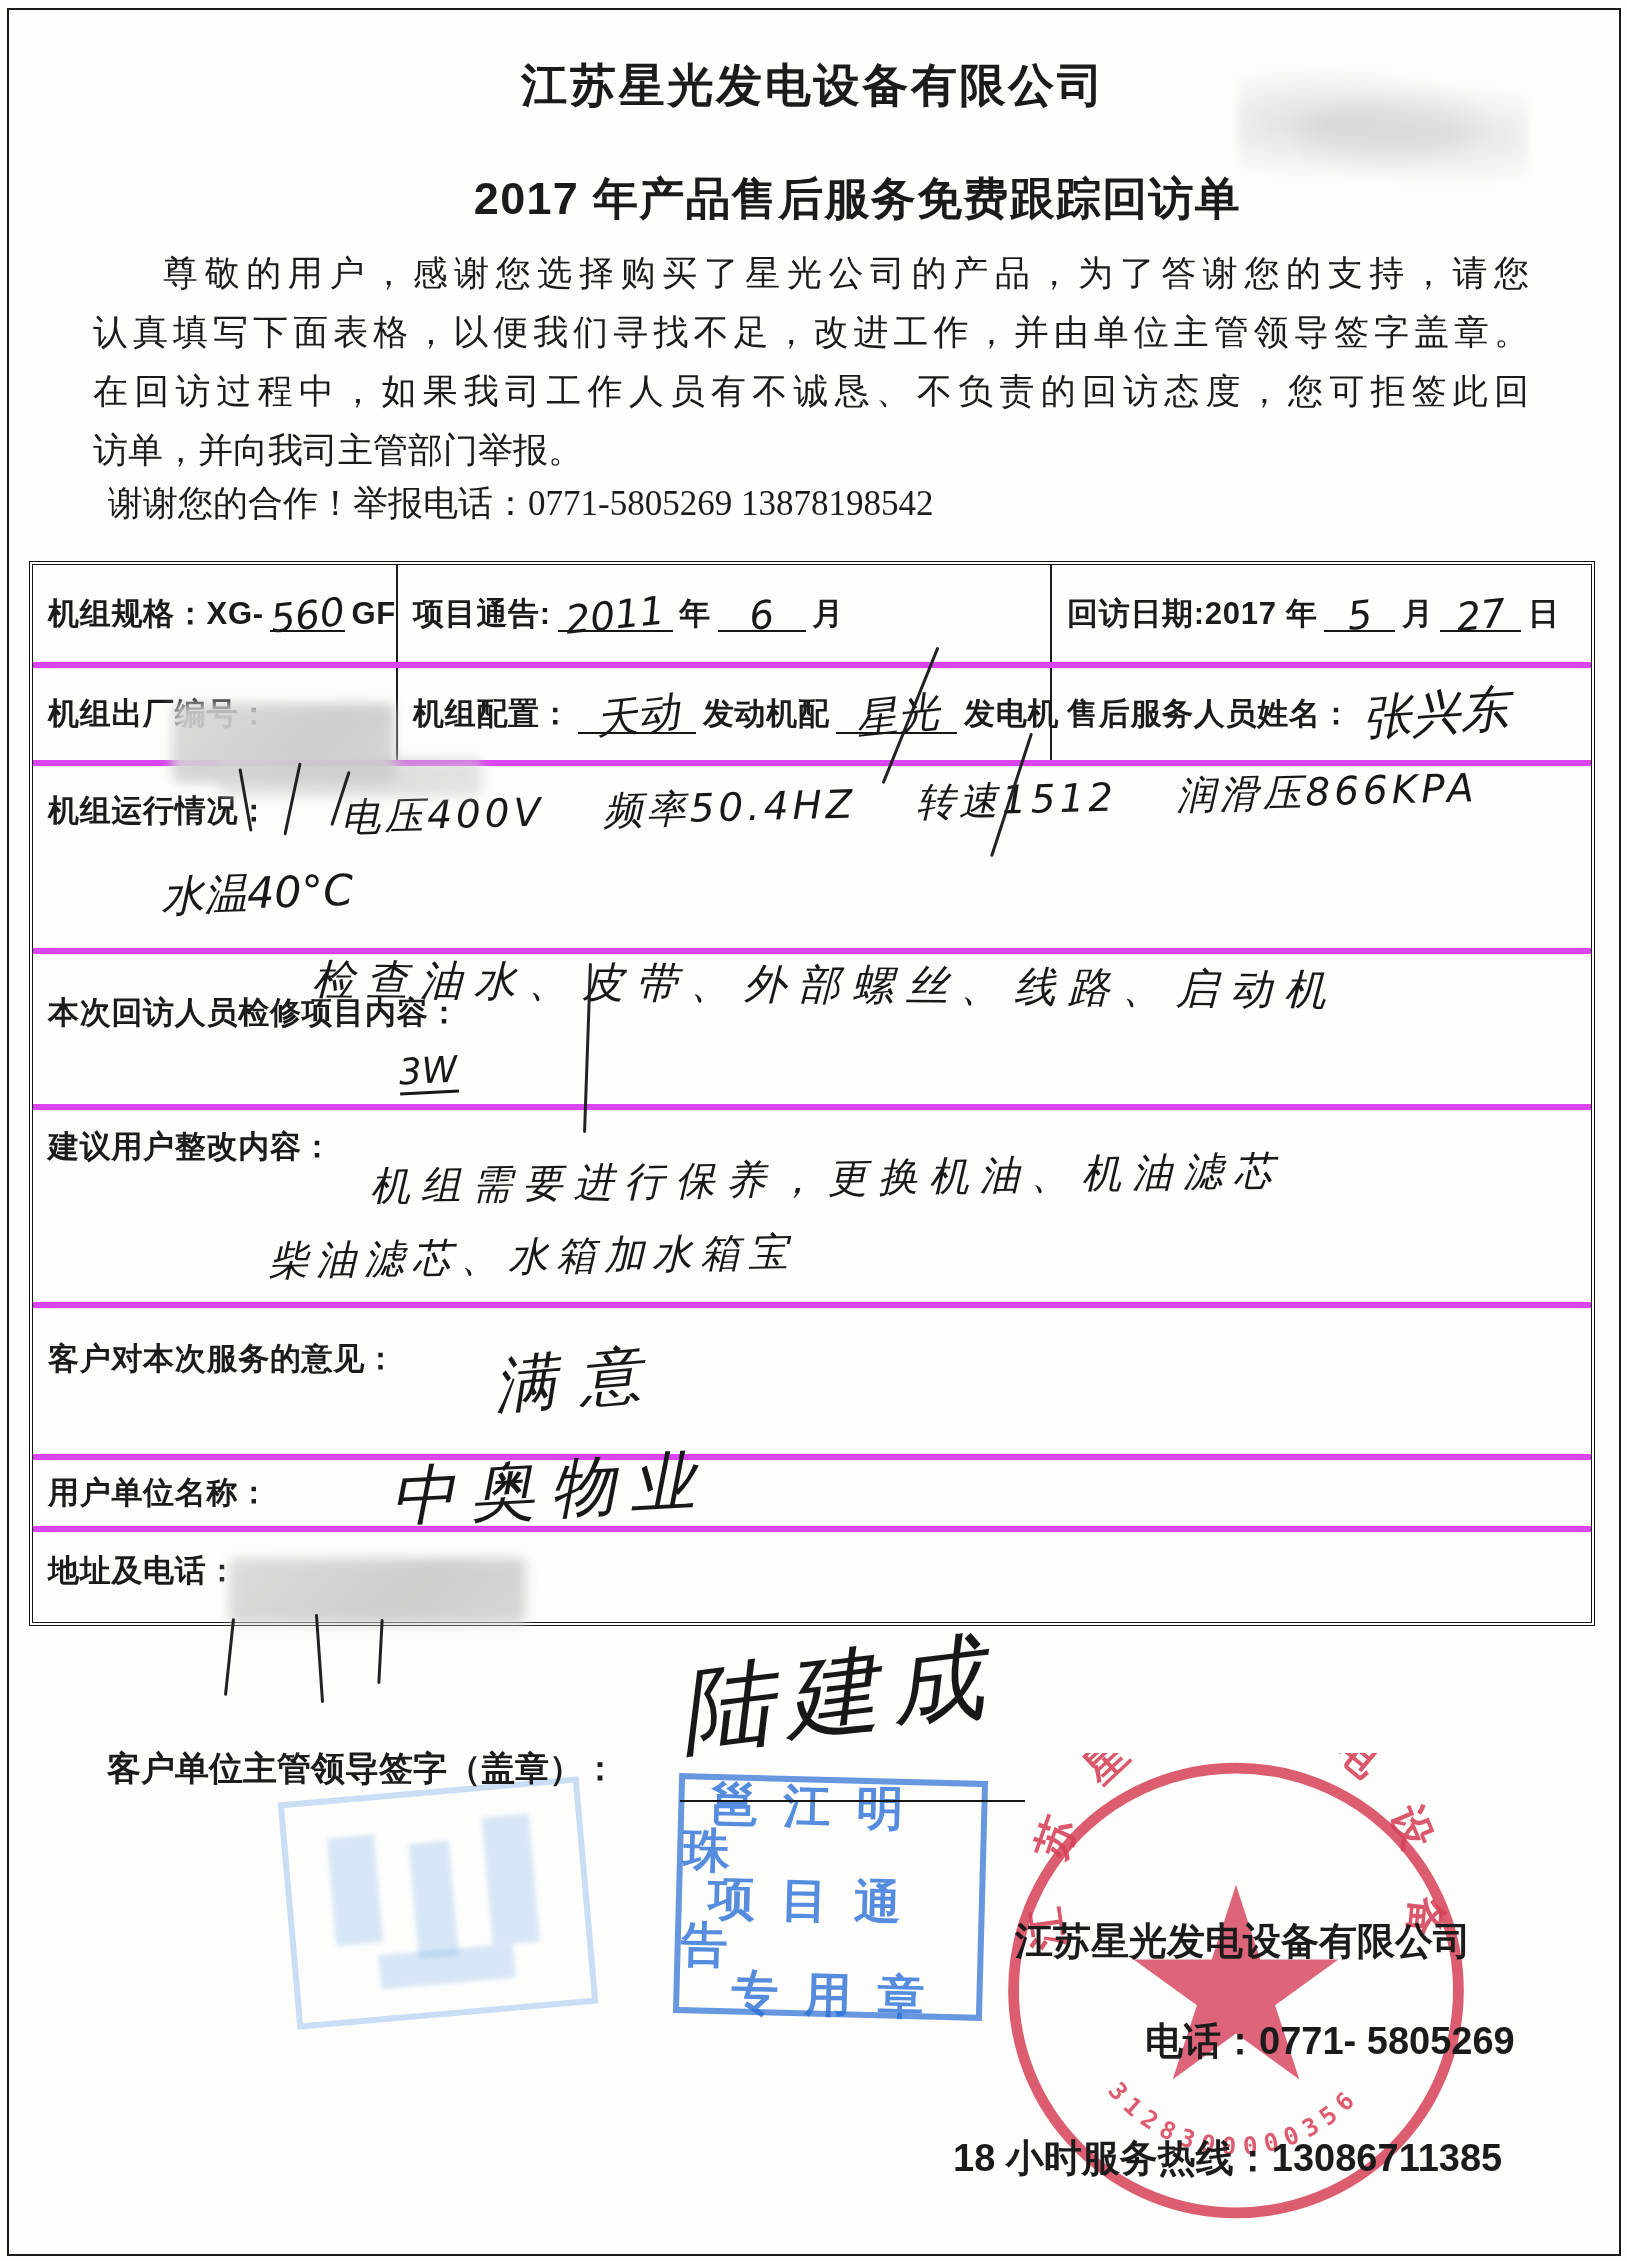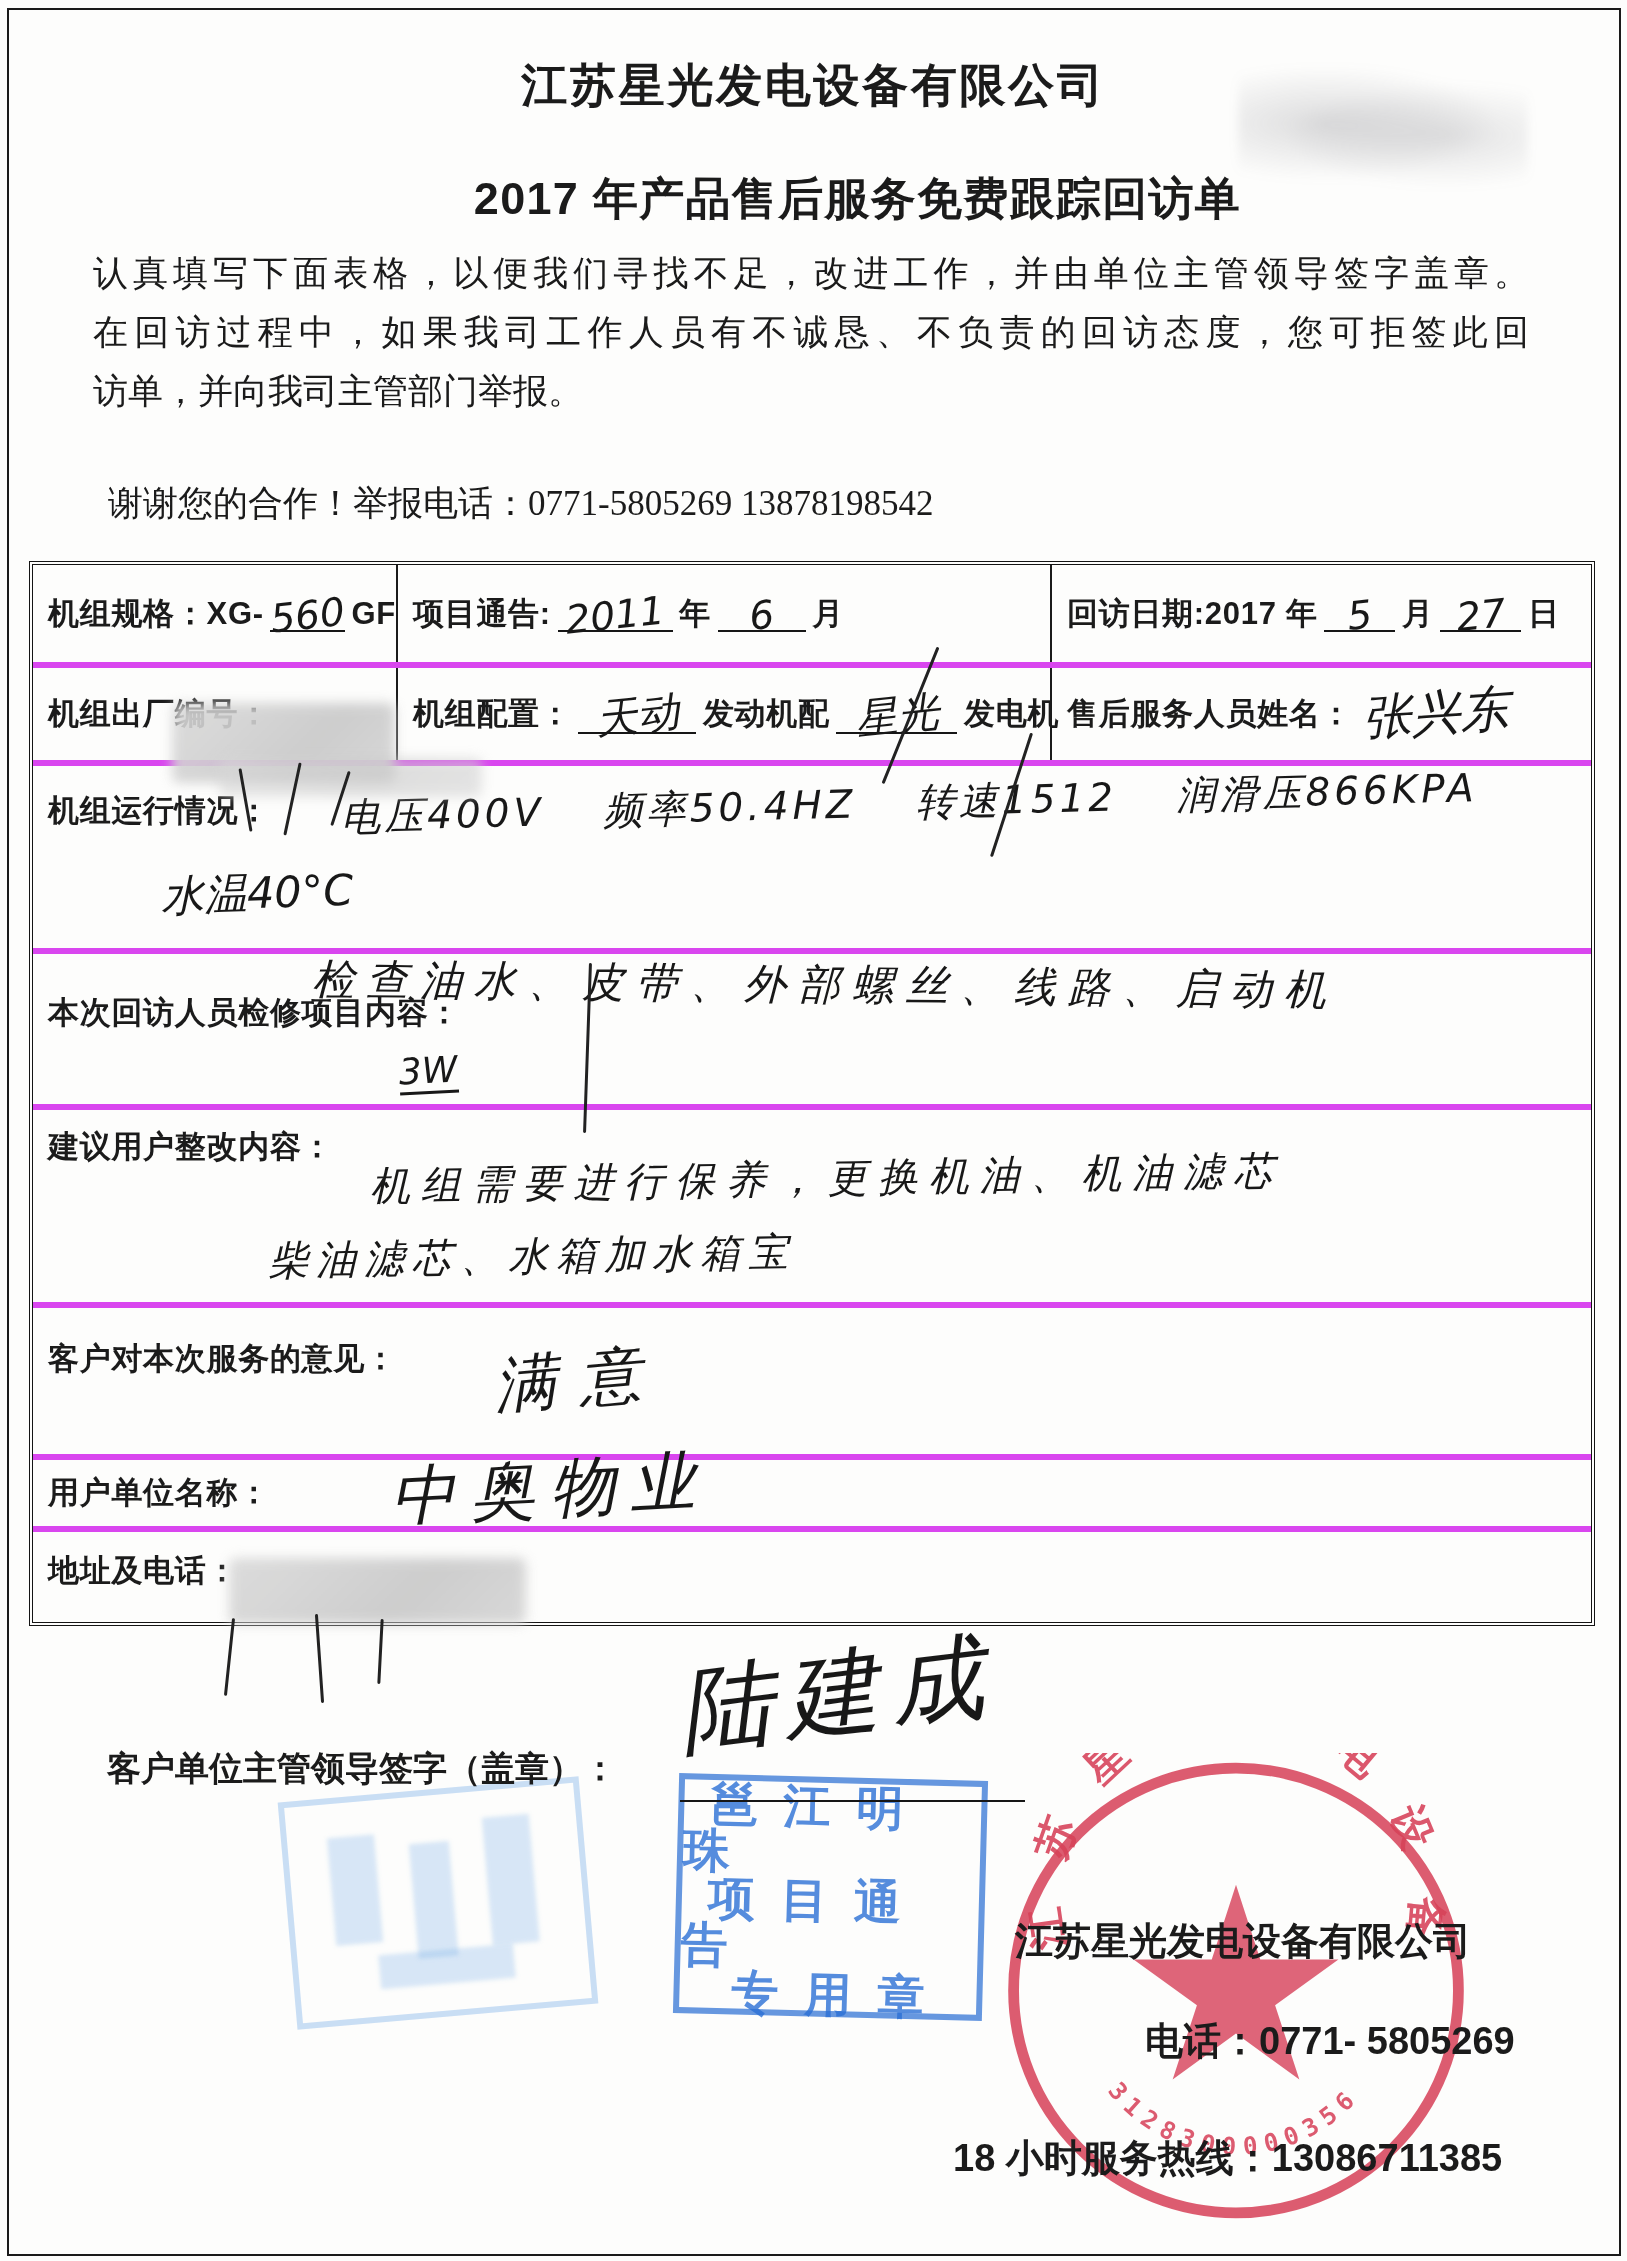--- a/index.html
+++ b/index.html
@@ -55,20 +55,21 @@
   <div class="frame"></div>
 
   <div class="smudge" style="left:1238px;top:67px;width:290px;height:125px;
               background:radial-gradient(ellipse at 30% 45%,rgba(90,90,100,.20),transparent 60%),
                          radial-gradient(ellipse at 72% 55%,rgba(90,90,100,.16),transparent 55%);"></div>
 
   <div class="title">江苏星光发电设备有限公司</div>
   <div class="subtitle">2017 年产品售后服务免费跟踪回访单</div>
 
   <div class="para">
+    <div class="ln just indent">尊敬的用户，感谢您选择购买了星光公司的产品，为了答谢您的支持，请您</div>
     <div class="ln just">认真填写下面表格，以便我们寻找不足，改进工作，并由单位主管领导签字盖章。</div>
     <div class="ln just">在回访过程中，如果我司工作人员有不诚恳、不负责的回访态度，您可拒签此回</div>
     <div class="ln">访单，并向我司主管部门举报。</div>
   </div>
   <div class="thanks">谢谢您的合作！举报电话：0771-5805269  13878198542</div>
 
   <div class="tbl">
 
     <div class="trow" style="height:103px;">
       <div class="tcell vline" style="width:365px;">

